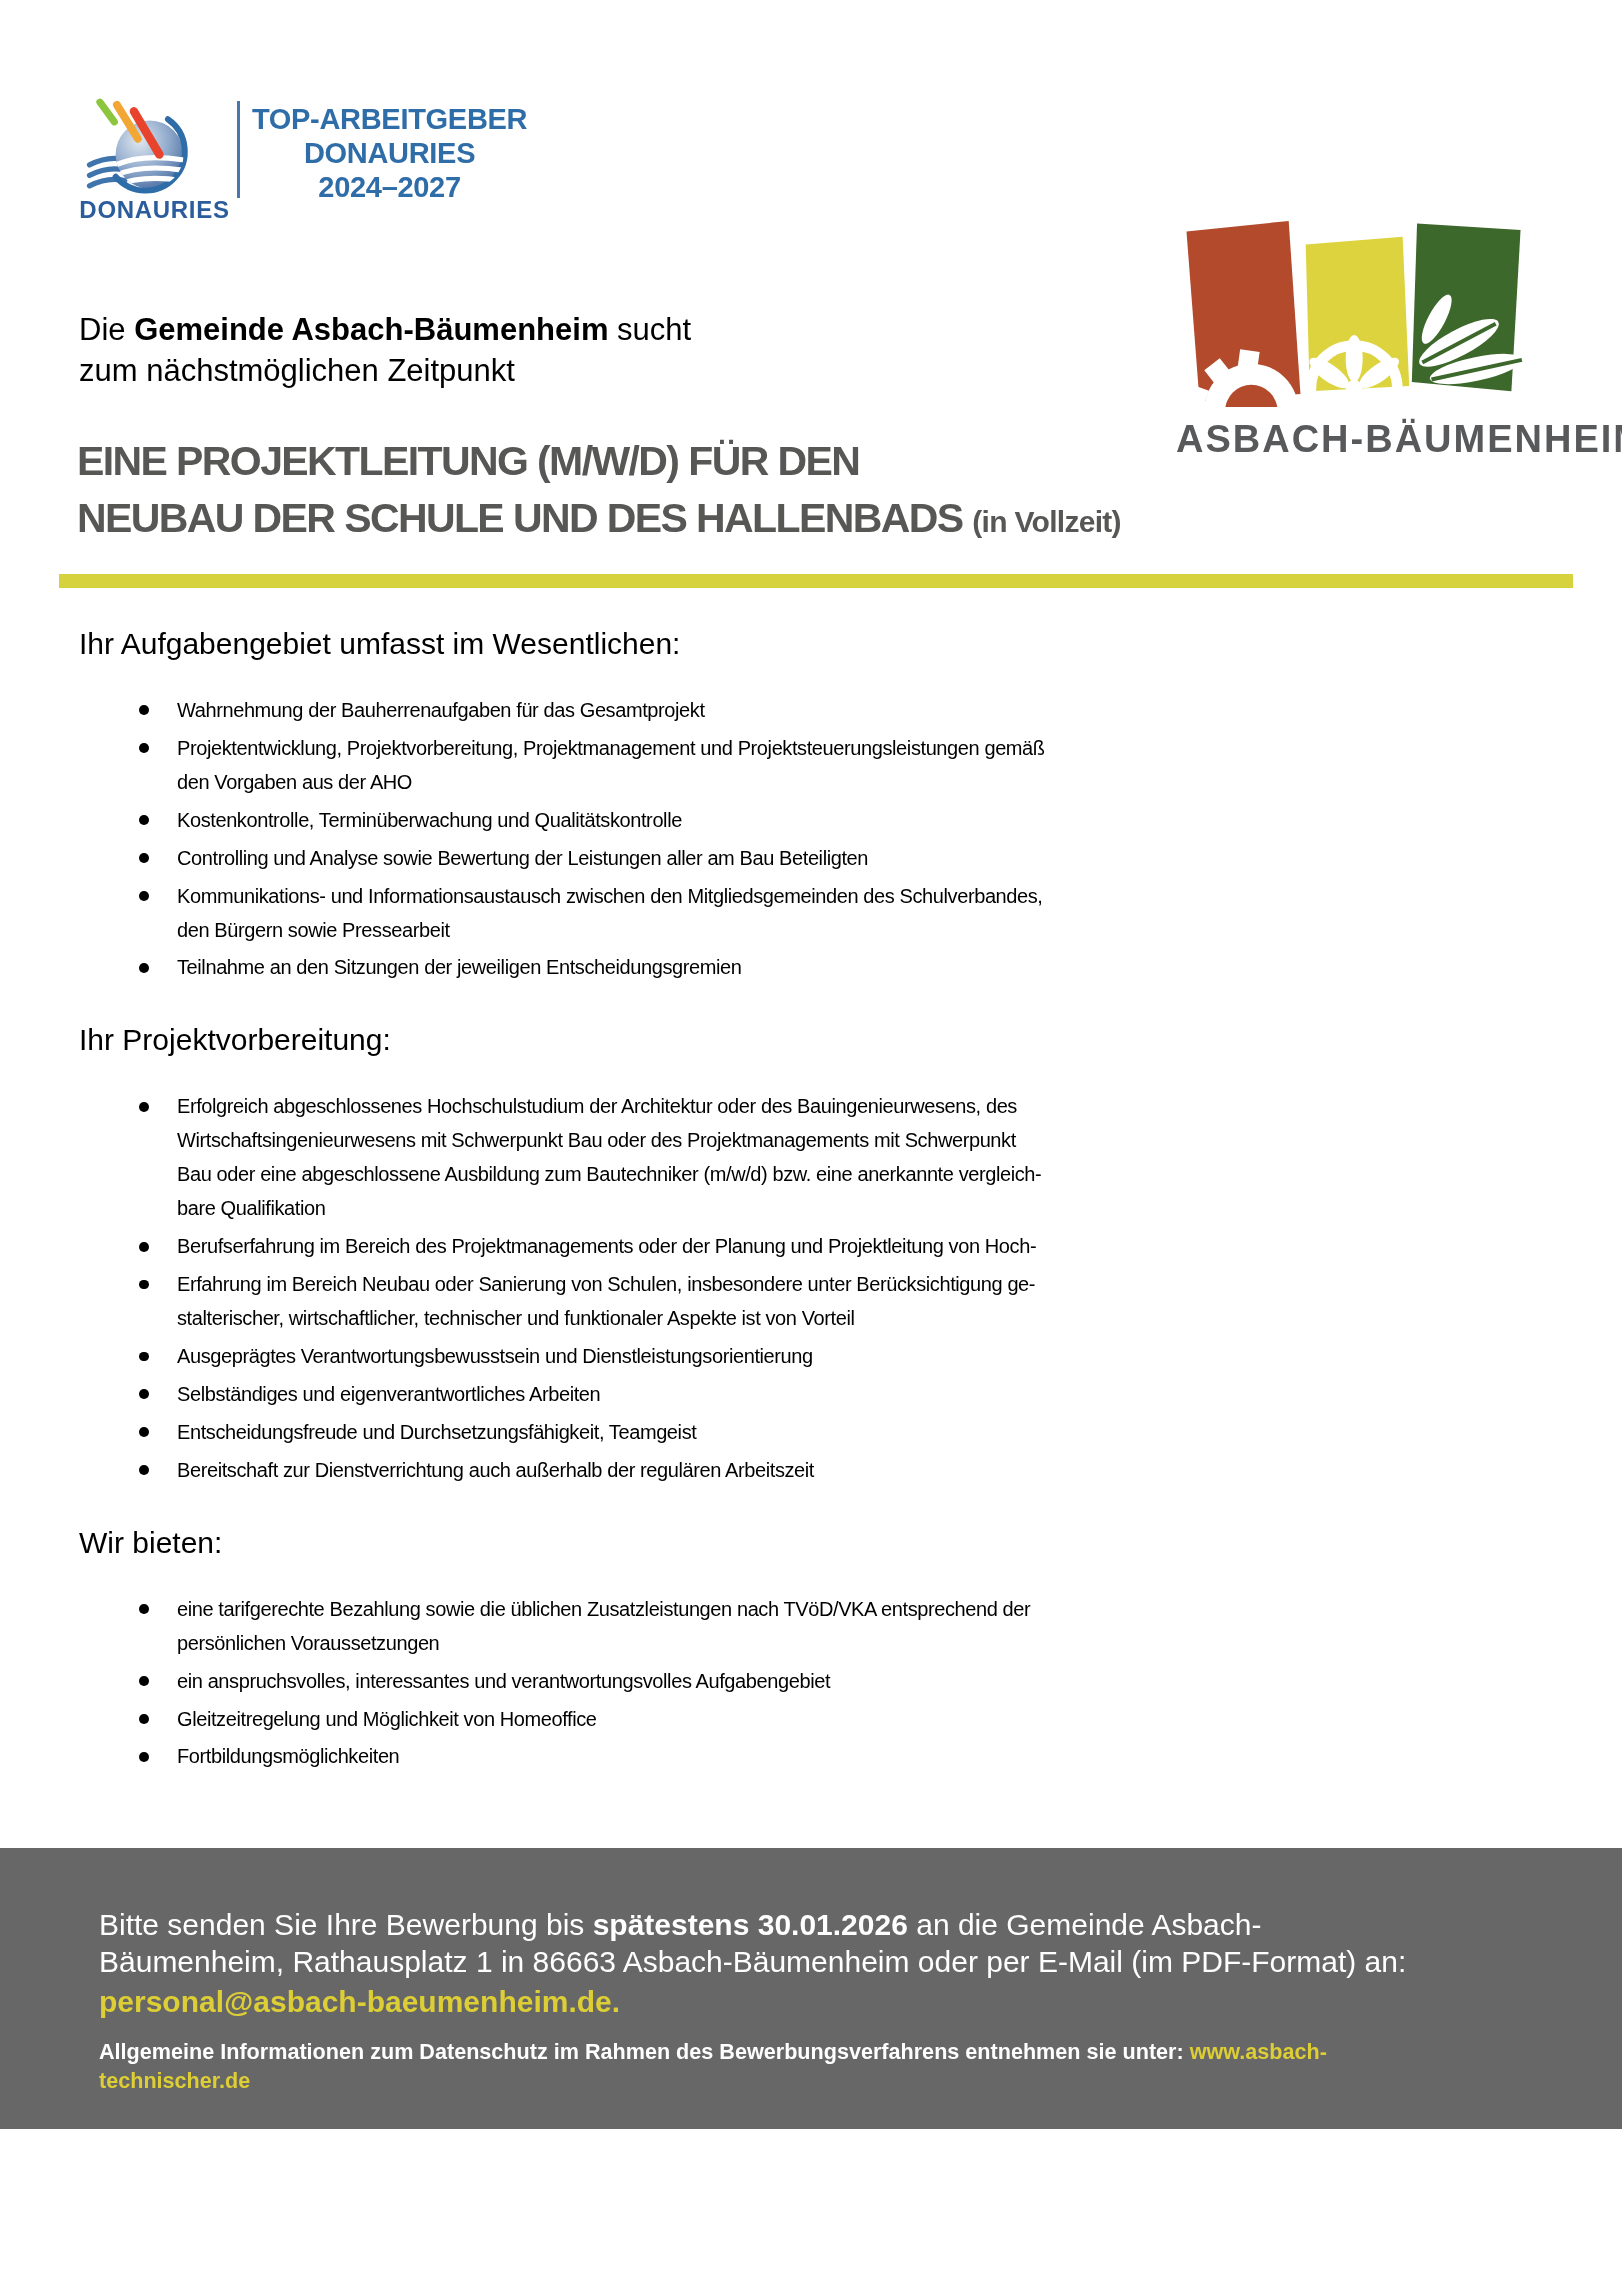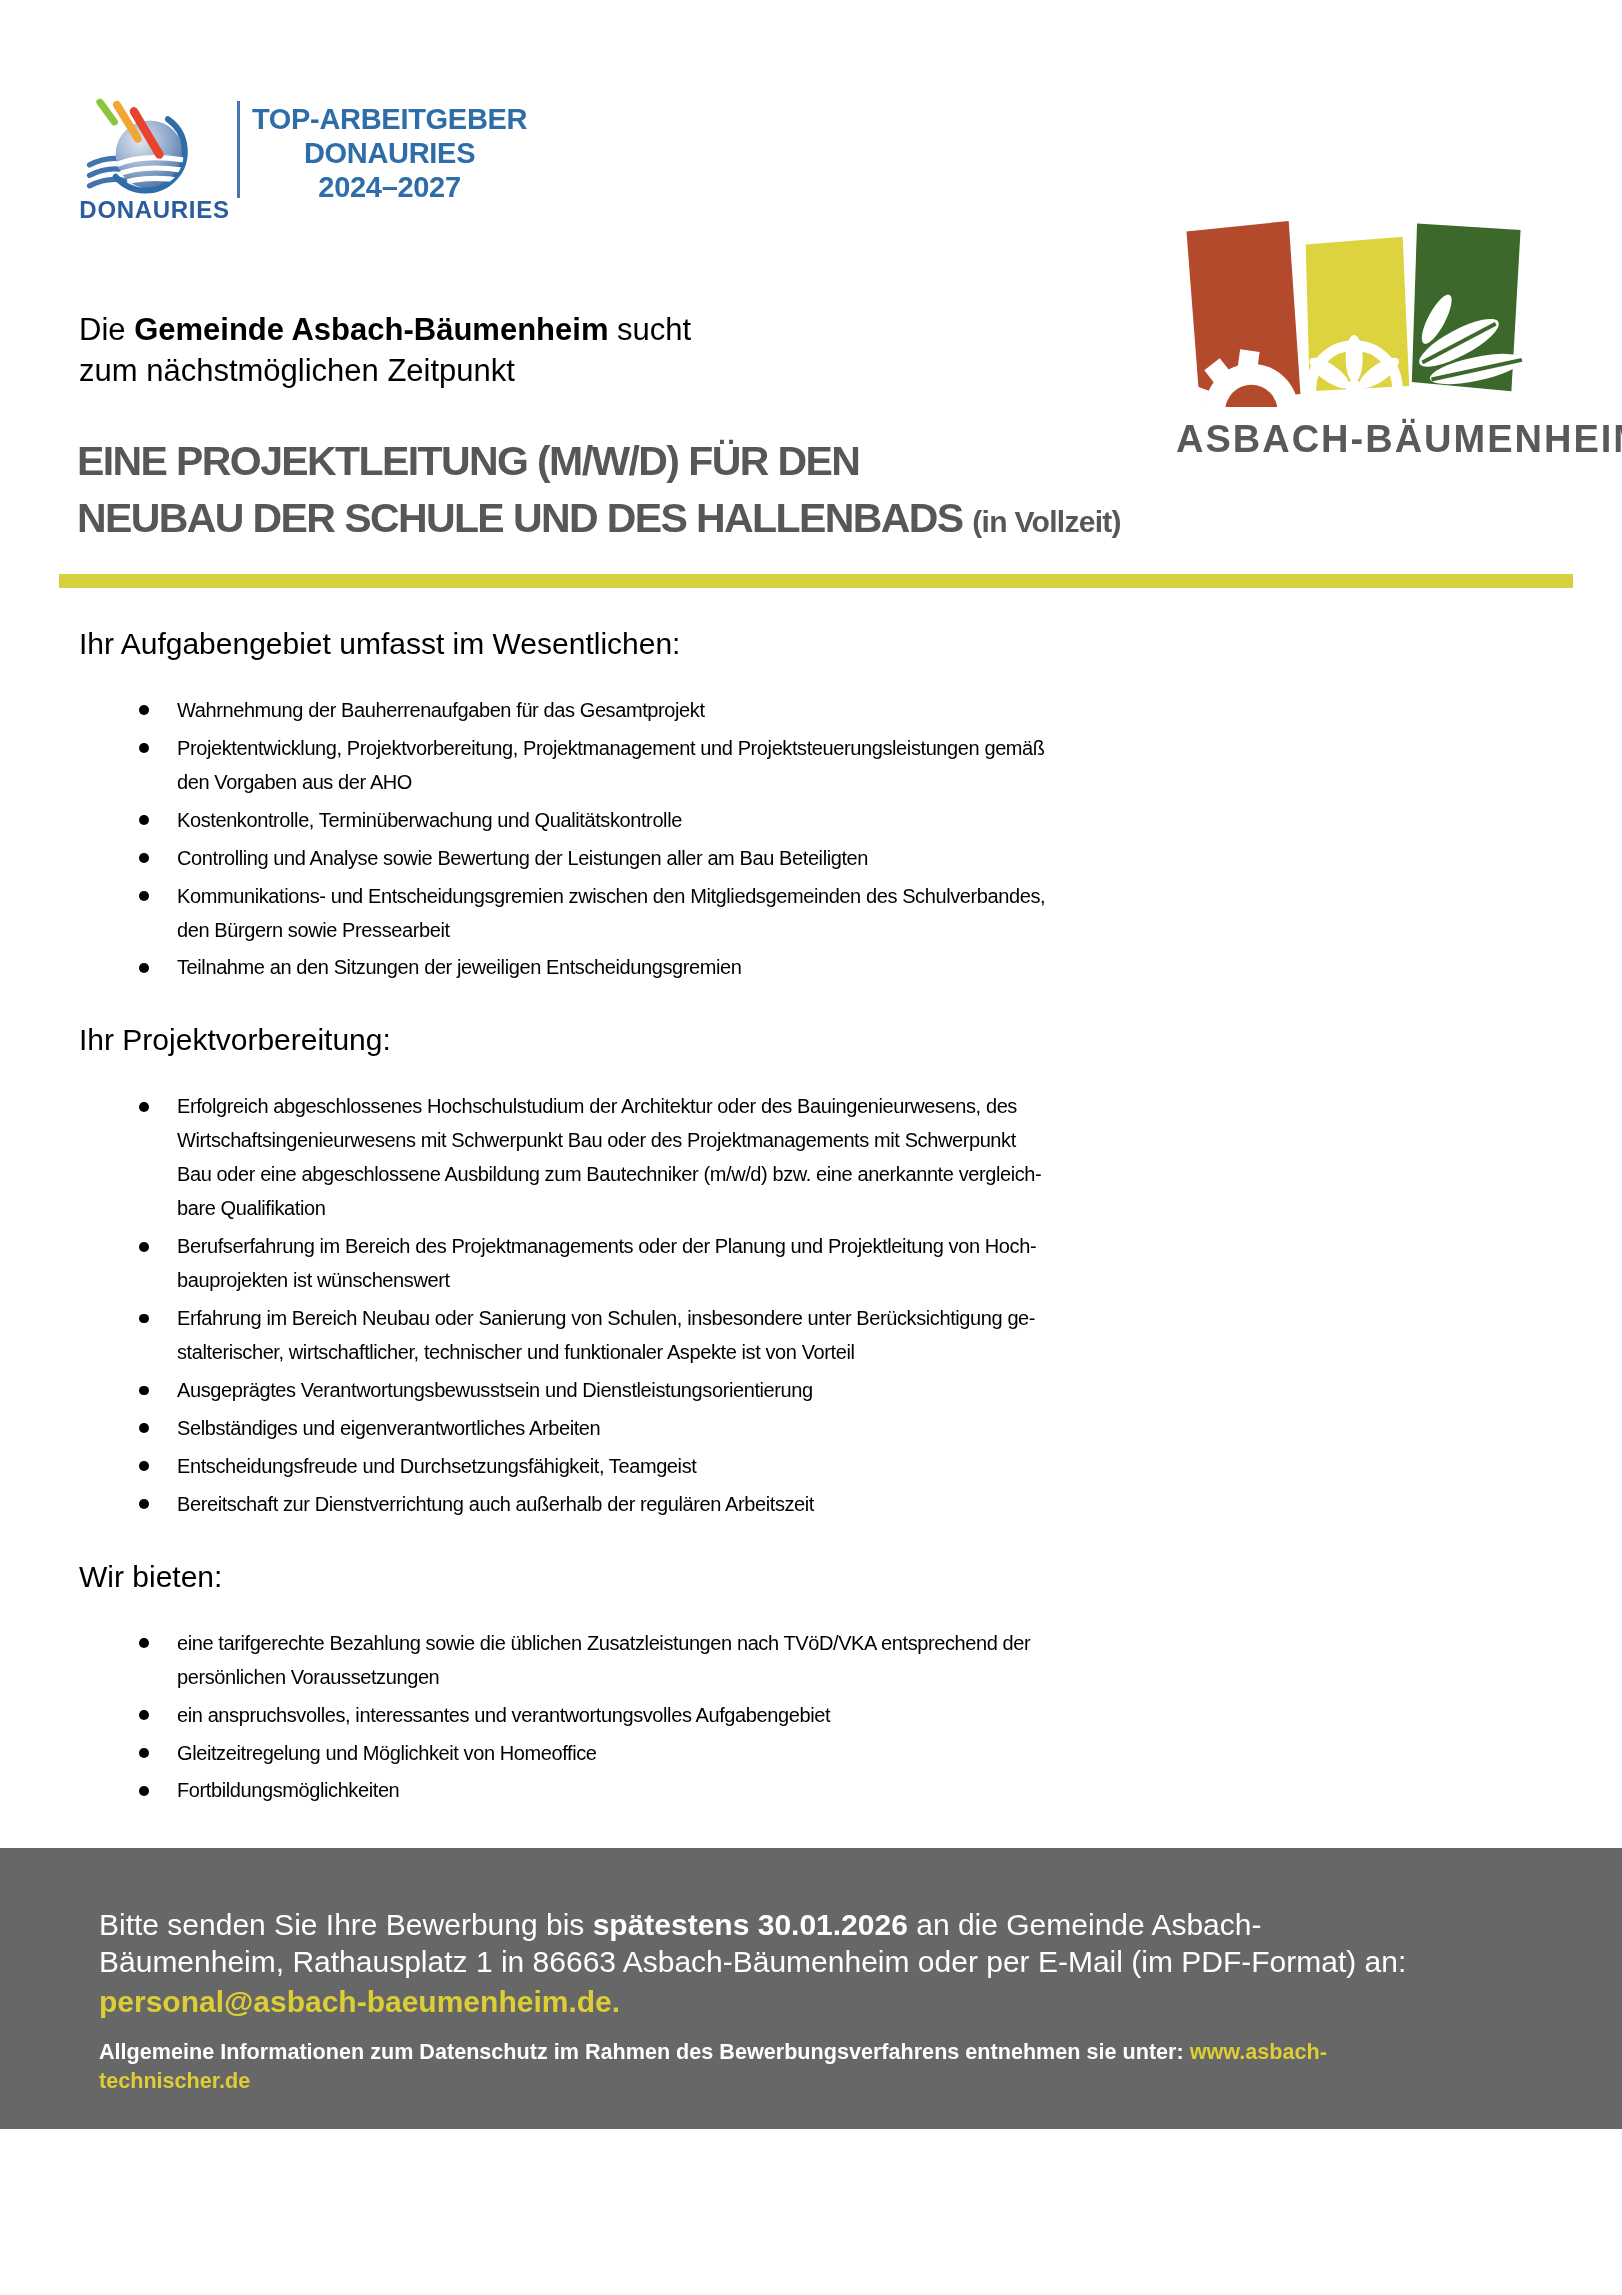--- a/index.html
+++ b/index.html
@@ -154,38 +154,37 @@
           <div class="bl">Projektentwicklung, Projektvorbereitung, Projektmanagement und Projektsteuerungsleistungen gemäß</div>
           <div class="bl">den Vorgaben aus der AHO</div>
         </li>
         <li>
           <div class="bl">Kostenkontrolle, Terminüberwachung und Qualitätskontrolle</div>
         </li>
         <li>
           <div class="bl">Controlling und Analyse sowie Bewertung der Leistungen aller am Bau Beteiligten</div>
         </li>
         <li>
-          <div class="bl">Kommunikations- und Entscheidungsgremien zwischen den Mitgliedsgemeinden des Schulverbandes,</div>
+          <div class="bl">Kommunikations- und Informationsaustausch zwischen den Mitgliedsgemeinden des Schulverbandes,</div>
           <div class="bl">den Bürgern sowie Pressearbeit</div>
         </li>
         <li>
           <div class="bl">Teilnahme an den Sitzungen der jeweiligen Entscheidungsgremien</div>
         </li>
       </ul>
       <div class="section-heading">Ihr Projektvorbereitung:</div>
       <ul class="bullets">
         <li>
           <div class="bl">Erfolgreich abgeschlossenes Hochschulstudium der Architektur oder des Bauingenieurwesens, des</div>
           <div class="bl">Wirtschaftsingenieurwesens mit Schwerpunkt Bau oder des Projektmanagements mit Schwerpunkt</div>
           <div class="bl">Bau oder eine abgeschlossene Ausbildung zum Bautechniker (m/w/d) bzw. eine anerkannte vergleich-</div>
           <div class="bl">bare Qualifikation</div>
         </li>
         <li>
           <div class="bl">Berufserfahrung im Bereich des Projektmanagements oder der Planung und Projektleitung von Hoch-</div>
-          <div class="bl">bauprojekten ist wünschenswert</div>
         </li>
         <li>
           <div class="bl">Erfahrung im Bereich Neubau oder Sanierung von Schulen, insbesondere unter Berücksichtigung ge-</div>
           <div class="bl">stalterischer, wirtschaftlicher, technischer und funktionaler Aspekte ist von Vorteil</div>
         </li>
         <li>
           <div class="bl">Ausgeprägtes Verantwortungsbewusstsein und Dienstleistungsorientierung</div>
         </li>
         <li>
           <div class="bl">Selbständiges und eigenverantwortliches Arbeiten</div>

